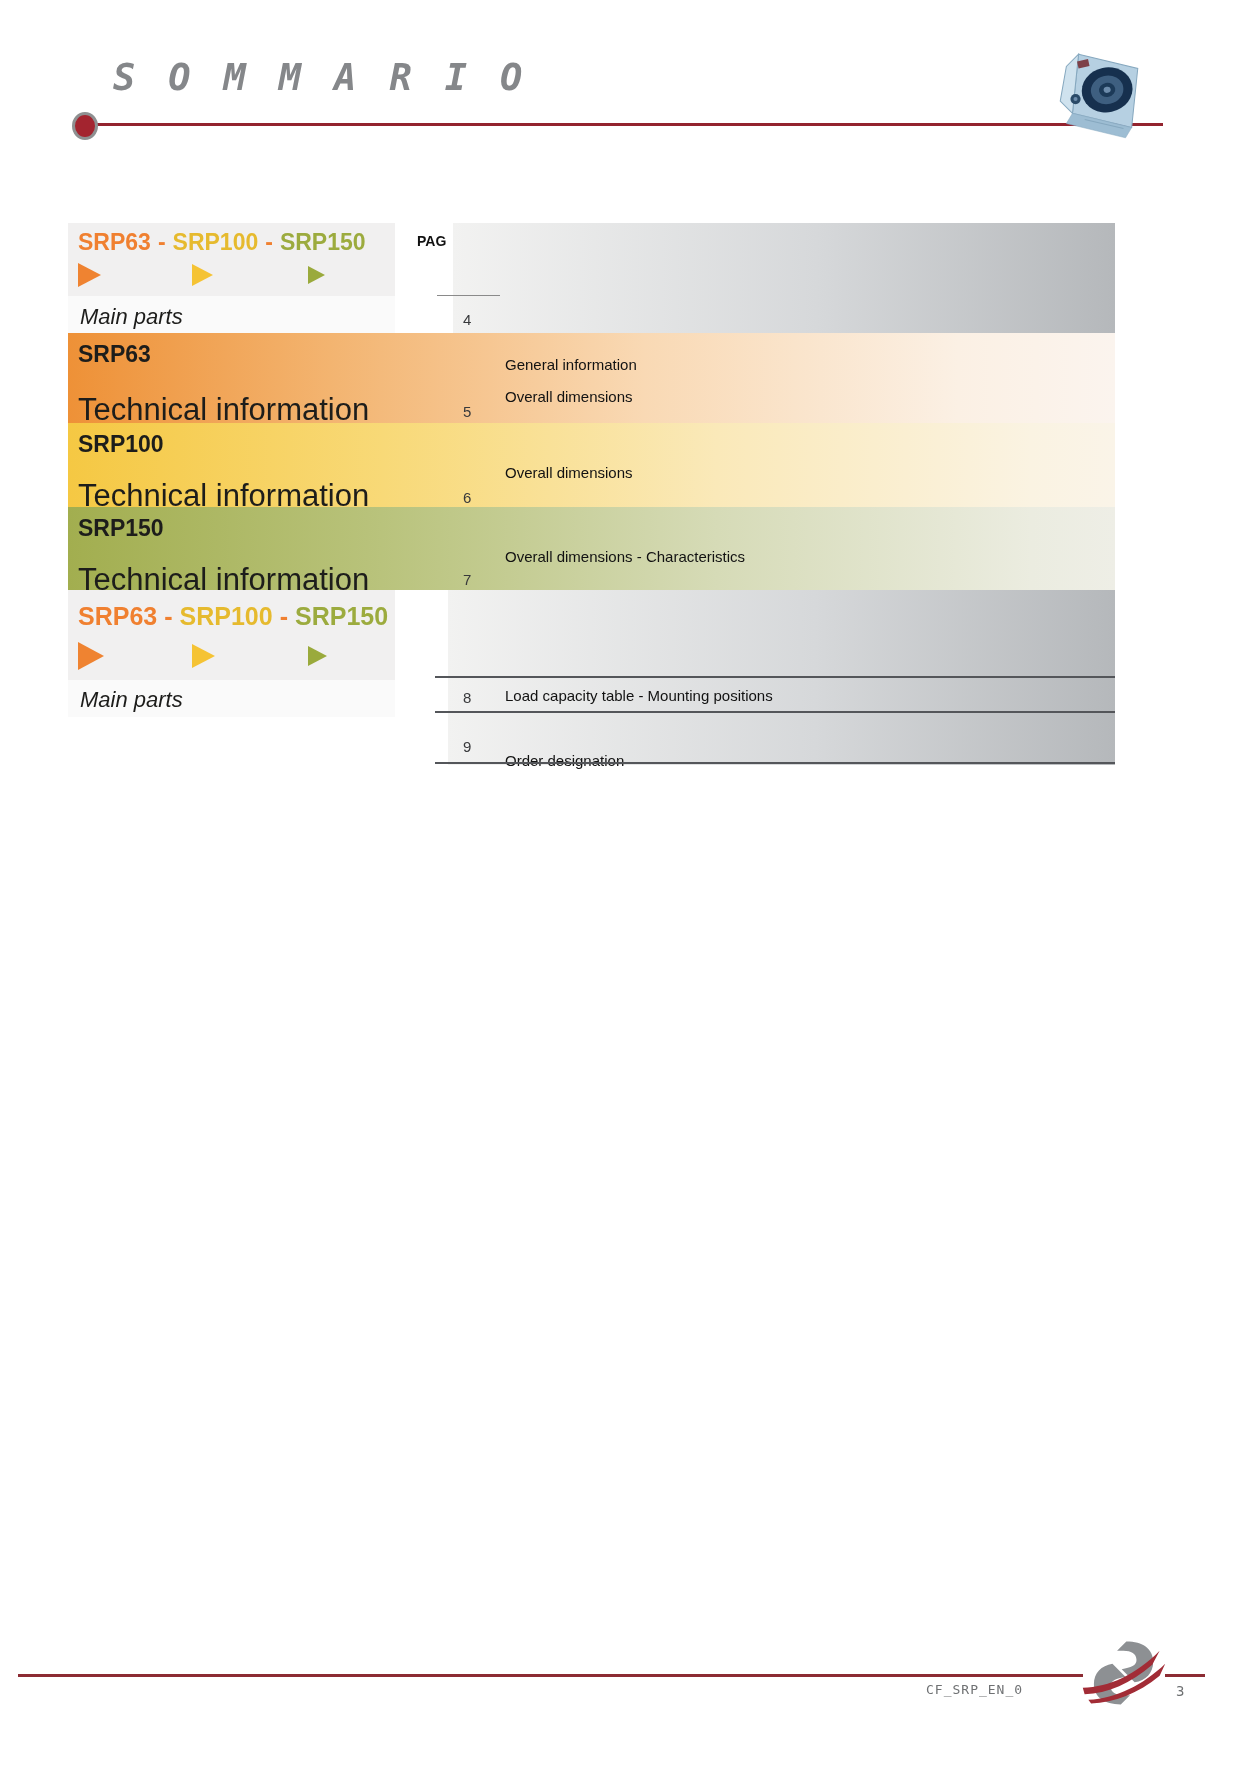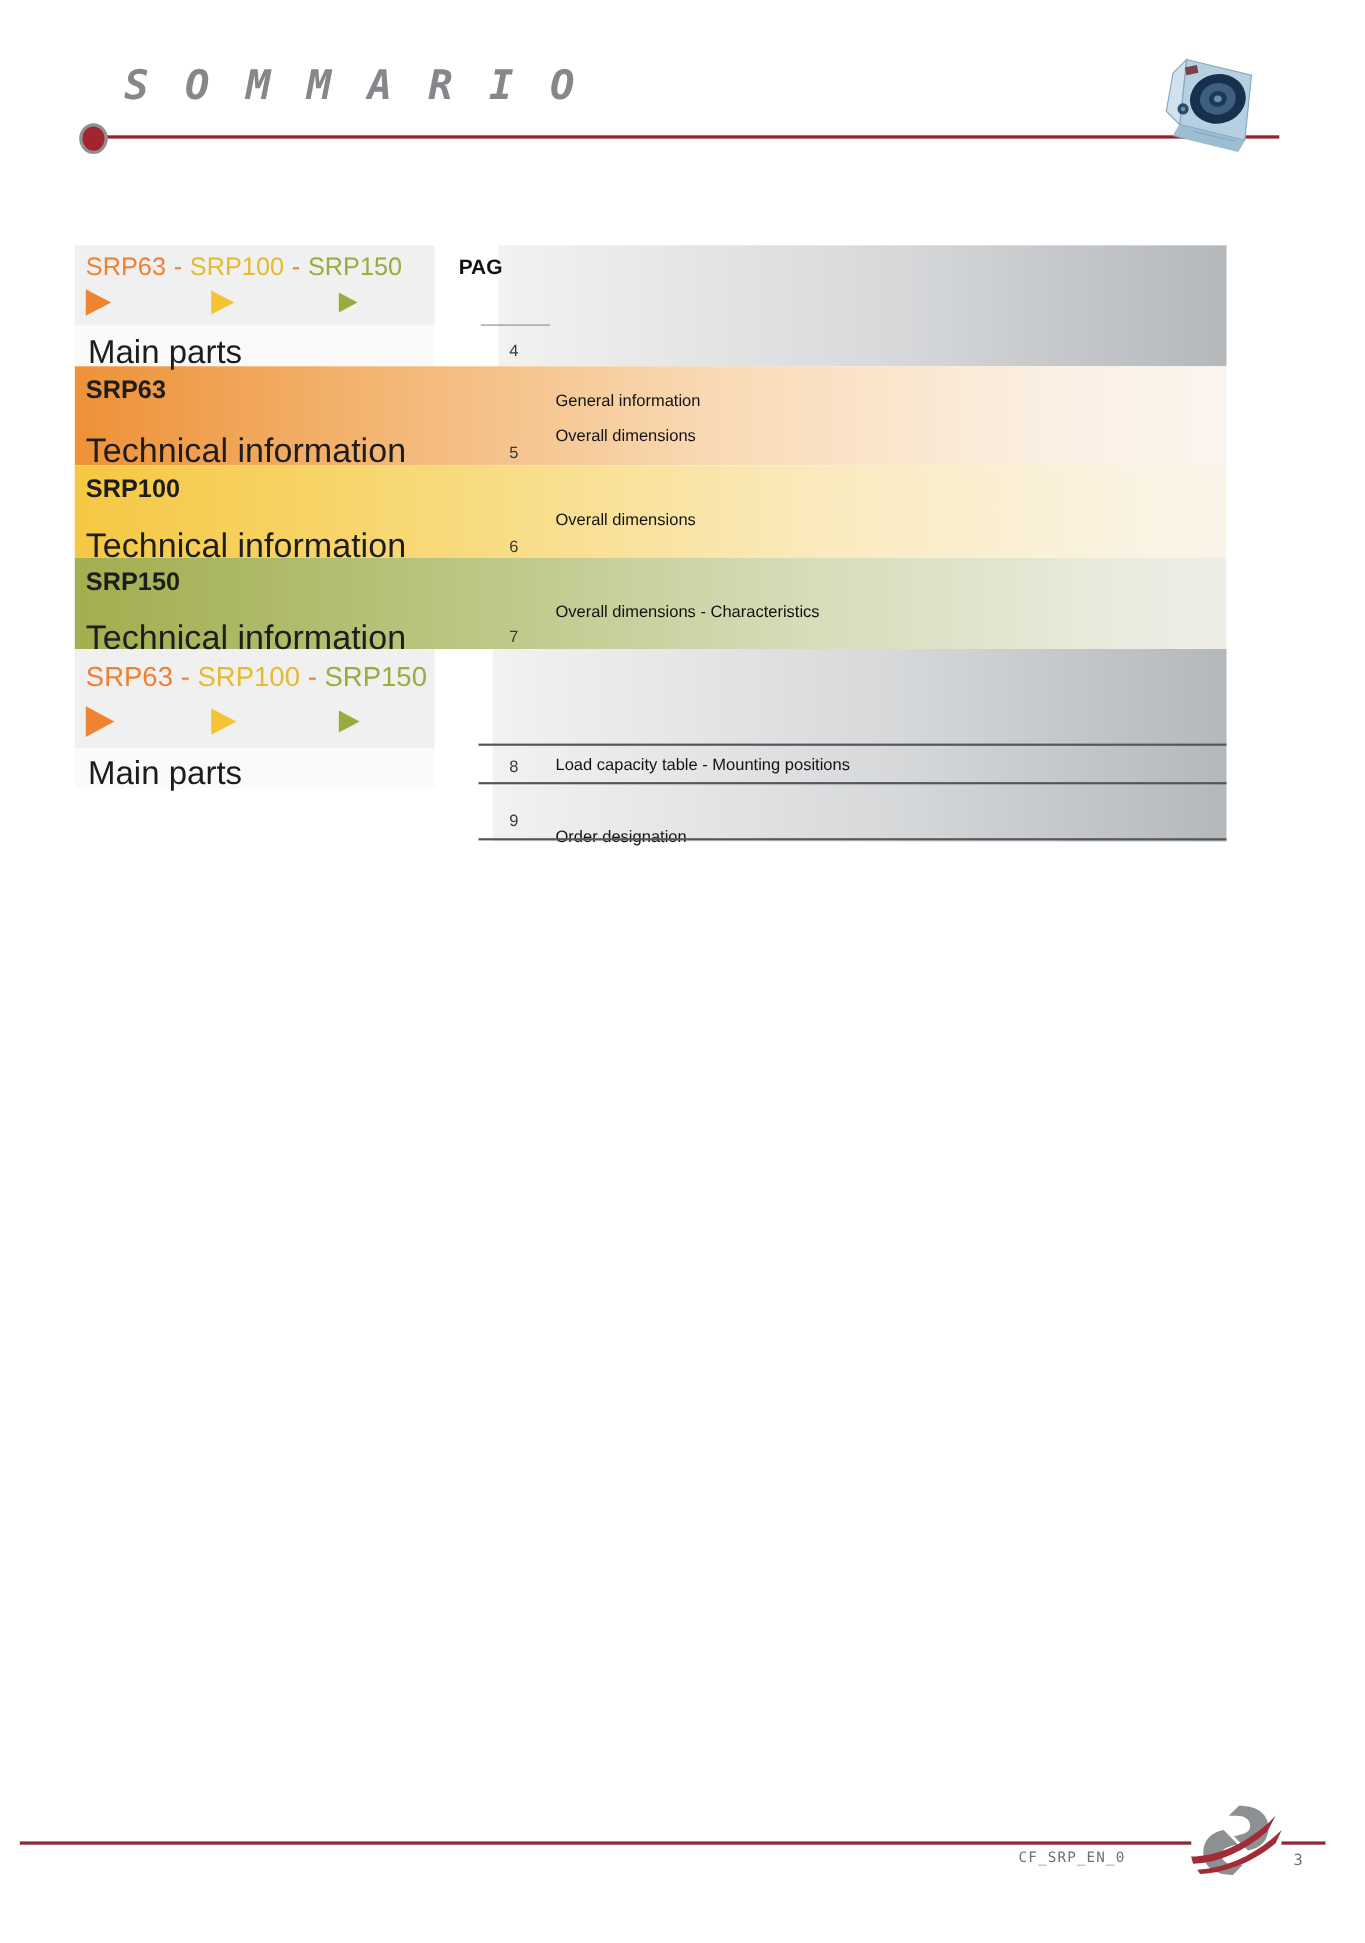--- a/index.html
+++ b/index.html
@@ -43,39 +43,39 @@
 
   .s2-left-gray  { left:68px;  top:590px; width:327px; height:90px;  background:#f1f0f0; }
   .s2-left-white { left:68px;  top:680px; width:327px; height:37px;  background:#fafafa; }
   .s2-right      { left:448px; top:590px; width:667px; height:175px;
                    background:linear-gradient(90deg,#f2f2f1 0%,#d6d8da 55%,#b5b8bb 100%); }
 
   .row-line      { left:435px; width:680px; height:2px; background:#54565a; }
   .pag-underline { left:437px; top:295px; width:63px; height:1px; background:#8a8a8a; }
 
   
-  .series-title { white-space:nowrap; font-weight:normal; color:#1d1d1b; }
+  .series-title { white-space:nowrap; font-weight:bold; color:#1d1d1b; }
   .series-title.s1 { left:78px; top:229px; font-size:23px; }
   .series-title.s2 { left:78px; top:602px; font-size:25px; }
   .c-orange { color:#f08030; }
   .c-yellow { color:#e6ba2e; }
   .c-green  { color:#9cab3e; }
   .sep { margin:0 7px; }
 
-  .pag-header { left:417px; top:233px; font-size:19px; font-weight:bold; color:#111; }
+  .pag-header { left:417px; top:233px; font-size:14px; font-weight:bold; color:#111; }
 
   .tri { width:0; height:0; border-style:solid; border-color:transparent; }
   .tri.t-or { border-width:12px 0 12px 23px; border-left-color:#ef8331; }
   .tri.t-ye { border-width:11px 0 11px 21px; border-left-color:#f5c334; }
   .tri.t-gr { border-width:9px  0 9px  17px; border-left-color:#9aaa3c; }
   .tri.big.t-or { border-width:14px 0 14px 26px; }
   .tri.big.t-ye { border-width:12px 0 12px 23px; }
   .tri.big.t-gr { border-width:10px 0 10px 19px; }
 
-  .main-parts { font-size:30px; color:#1d1d1b; }
+  .main-parts { font-size:22px; font-style:italic; color:#1d1d1b; }
   .prod-name  { font-size:23px; font-weight:bold; color:#1d1d1b; }
   .tech-info  { font-size:31px; color:#1d1d1b; }
 
   .num  { font-size:15px; color:#38393b; }
   .desc { font-size:15px; color:#121212; }
 
   
   .footer-rule-left  { left:18px;   top:1674px; width:1065px; height:3px; background:#8c2b33; }
   .footer-rule-right { left:1165px; top:1674px; width:40px;   height:3px; background:#8c2b33; }
   .doc-code { left:926px;  top:1682px; font-size:13px; letter-spacing:1px; color:#6f7173;

